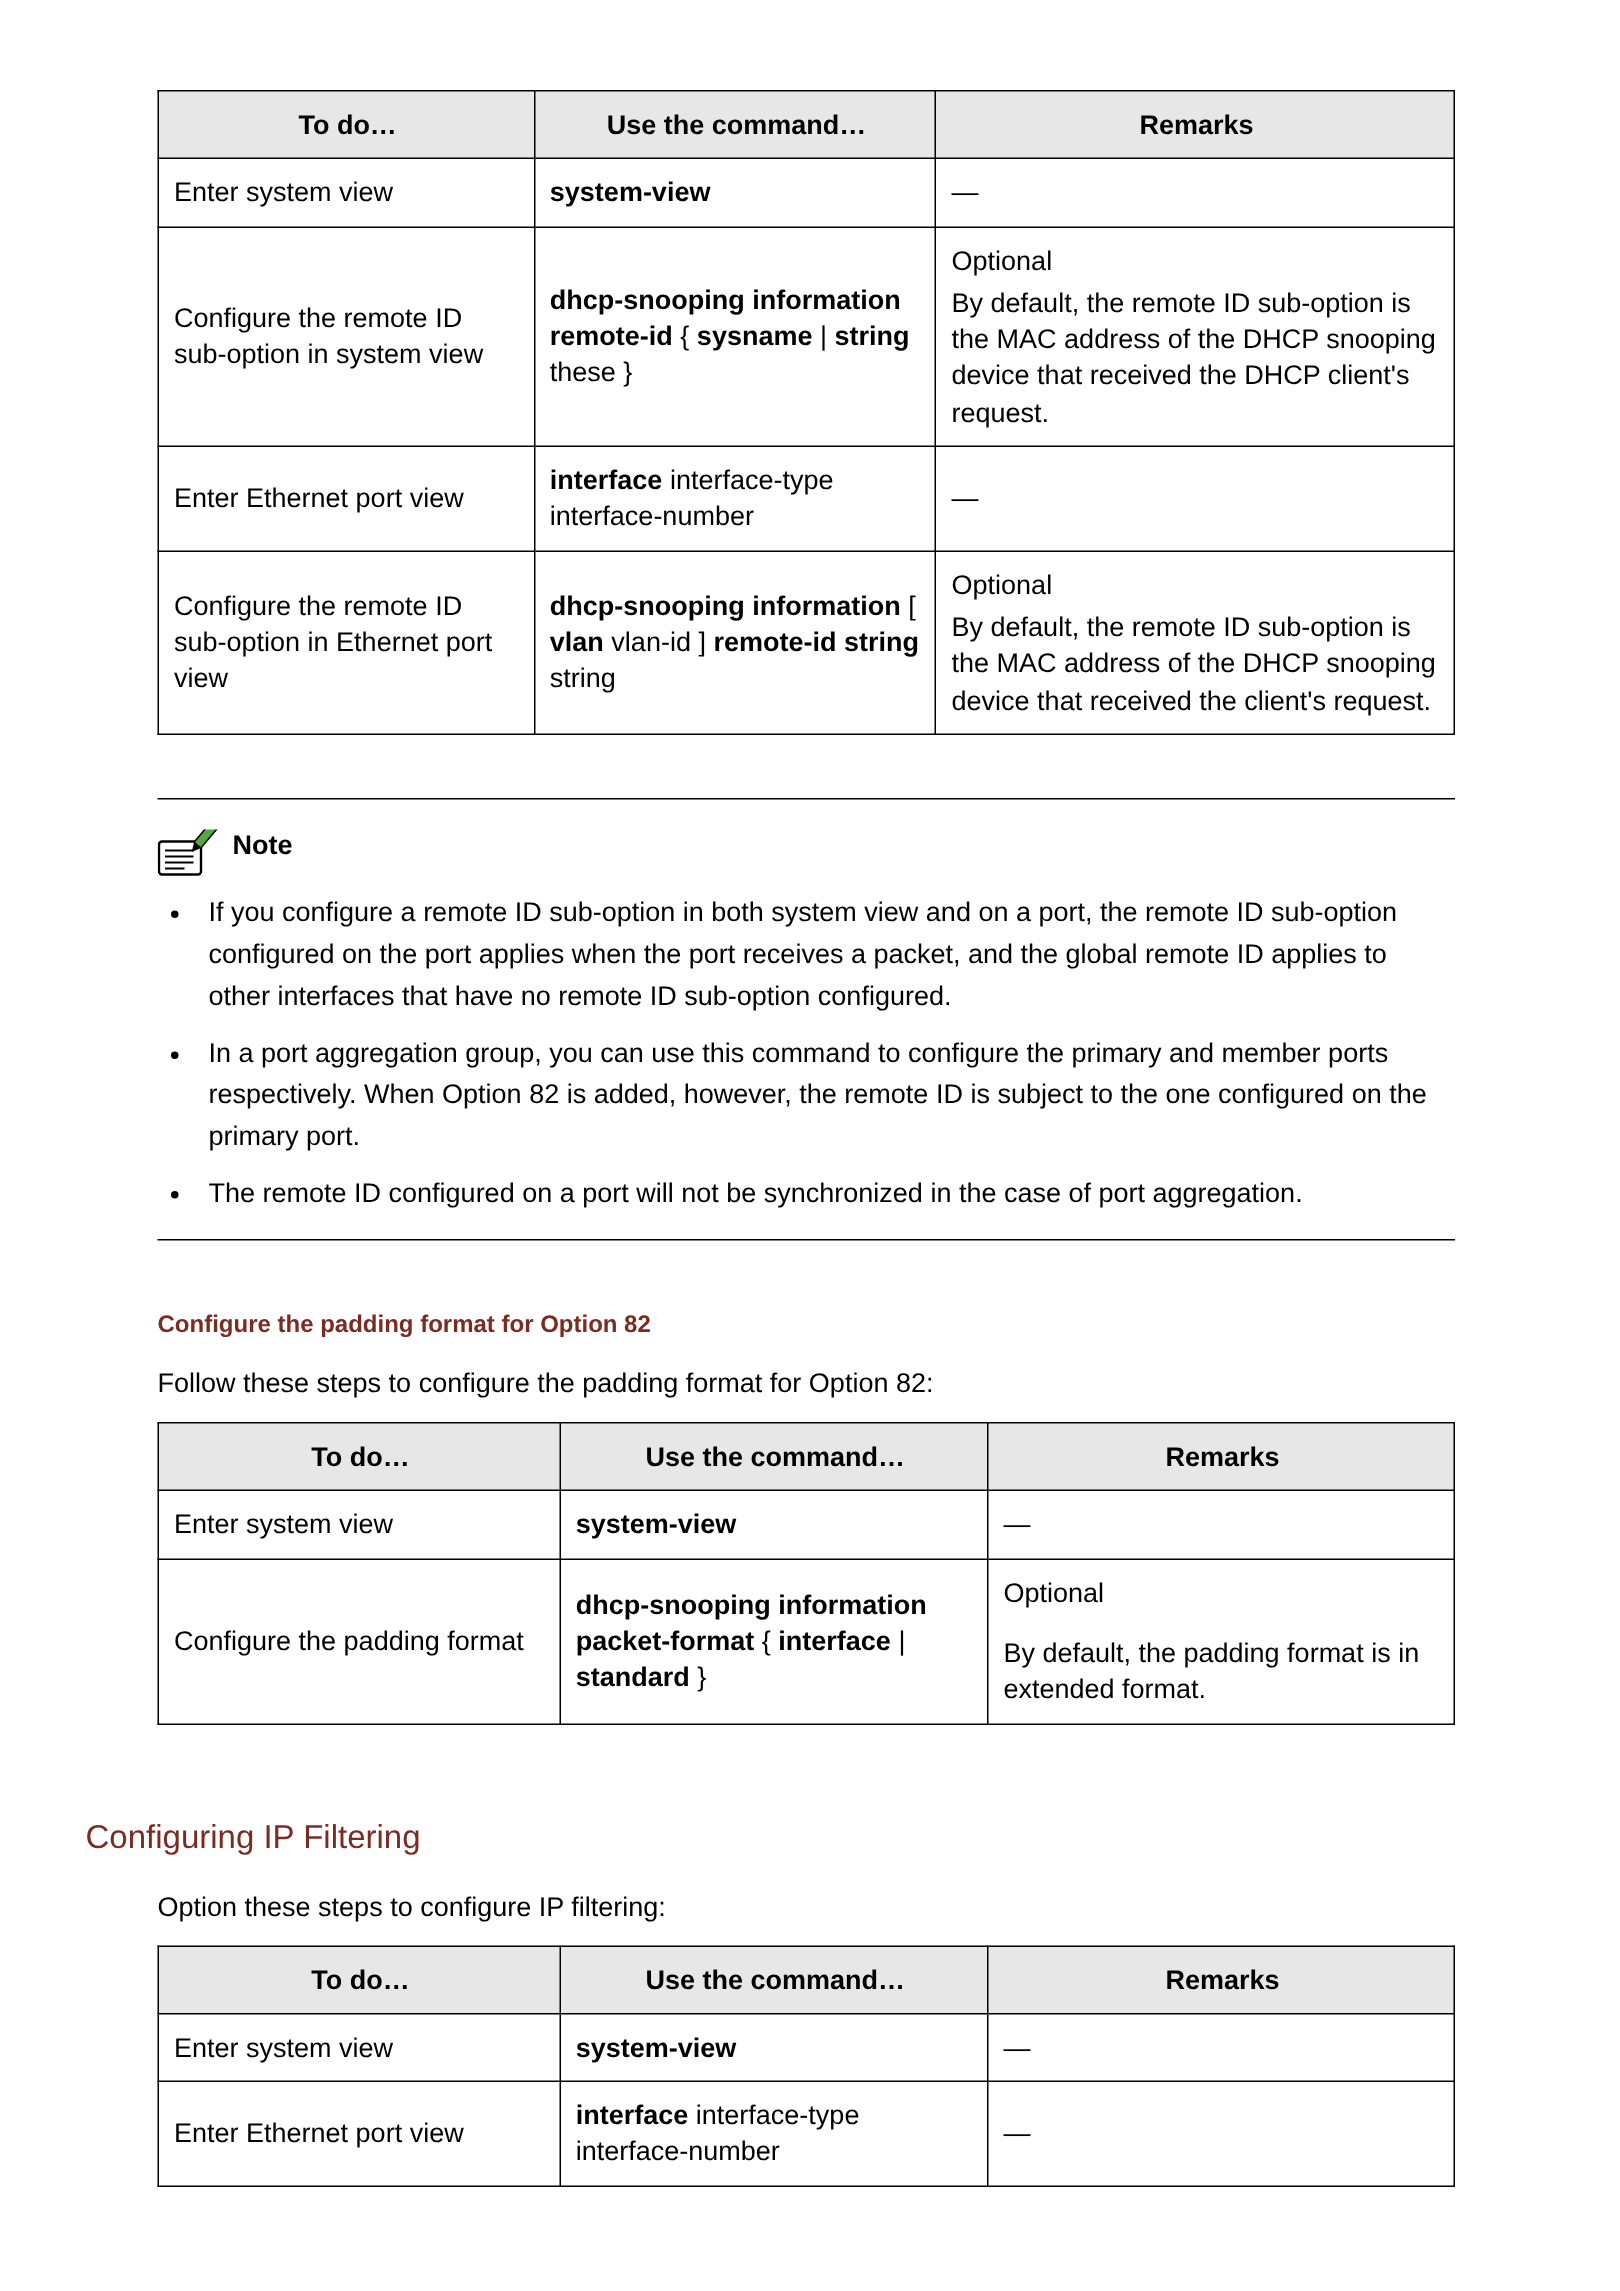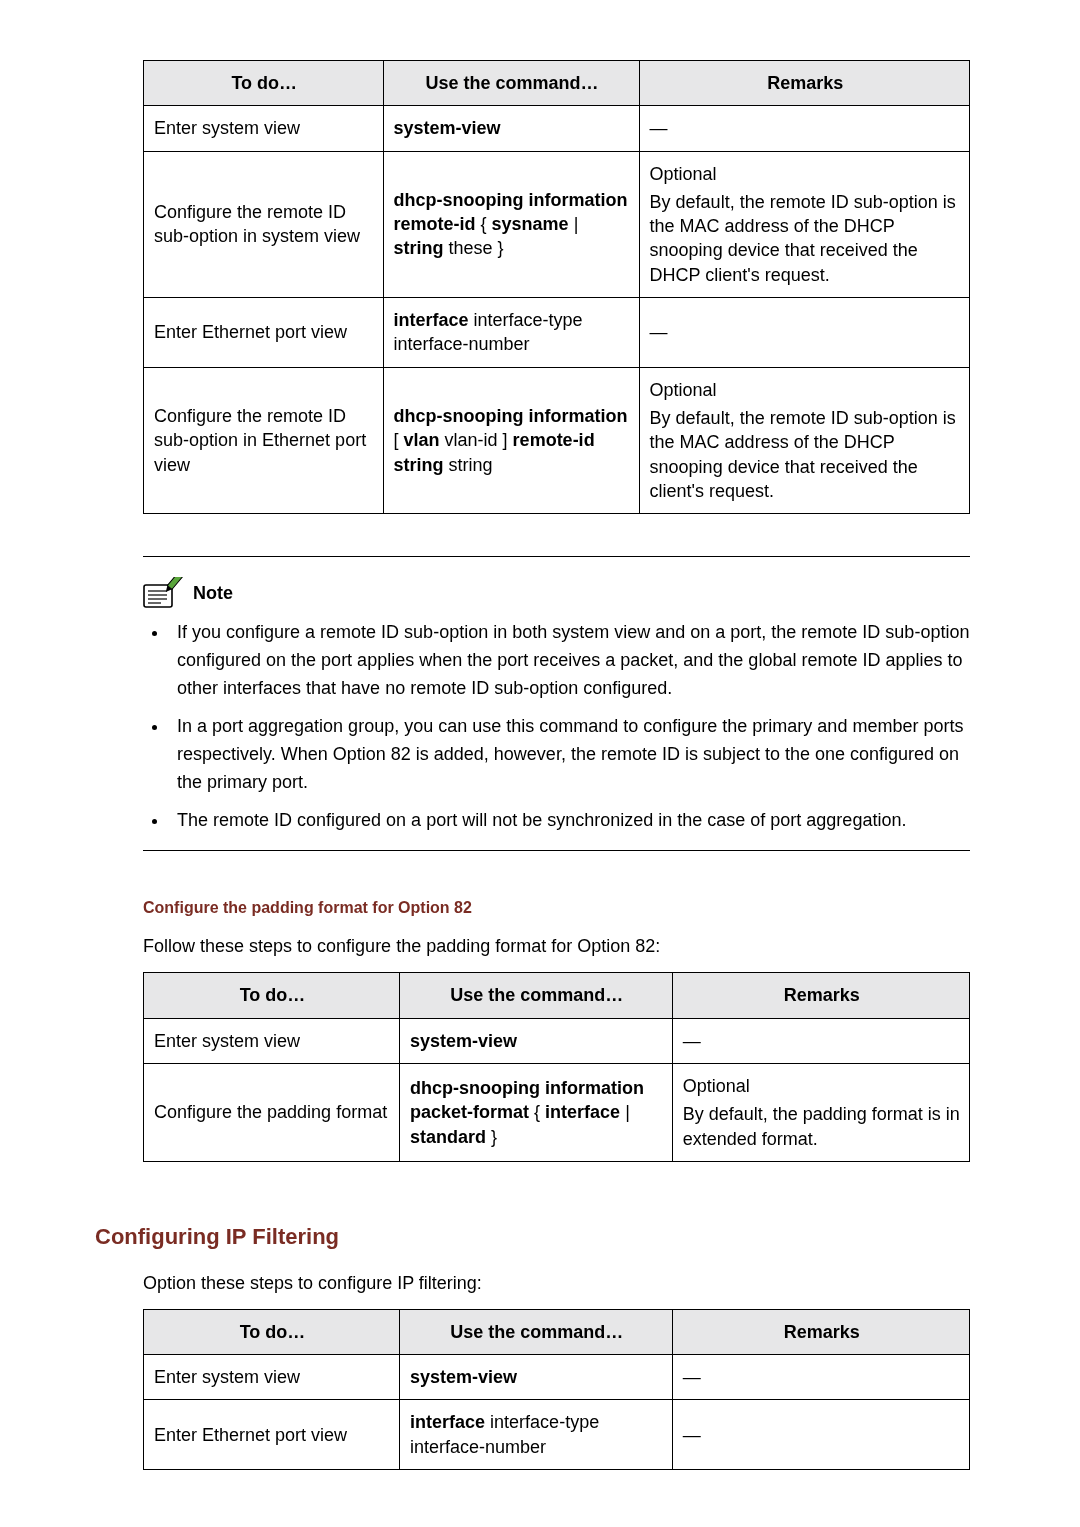--- a/index.html
+++ b/index.html
@@ -10,21 +10,21 @@
     margin: 0;
     padding: 0;
   }
   body {
     font-family: Arial, "Helvetica Neue", Helvetica, sans-serif;
     font-size: 18px;
     color: #000;
     width: 1080px;
   }
   .page {
-    padding: 60px 110px 40px 95px;
+    padding: 60px 110px 40px 57px;
     box-sizing: border-box;
     width: 1080px;
   }
   .content {
     margin-left: 48px;
   }
   table.cfg {
     width: 100%;
     border-collapse: collapse;
     table-layout: fixed;
@@ -47,21 +47,21 @@
   .note-box {
     margin: 42px 0 20px 0;
   }
   hr.note-rule {
     border: none;
     border-top: 1px solid #000;
     margin: 0;
   }
   .note-header {
     display: flex;
-    align-items: center;
+    align-items: flex-start;
     gap: 8px;
     margin: 20px 0 10px 0;
   }
   .note-icon { width: 42px; height: 32px; flex: none; }
   .note-label { font-weight: bold; font-size: 18px; }
   ul.note-list {
     margin: 8px 0 16px 0;
     padding-left: 26px;
   }
   ul.note-list li {
@@ -70,21 +70,21 @@
     padding-left: 8px;
   }
   h3.section-sub {
     color: var(--maroon);
     font-weight: bold;
     font-size: 16px;
     margin: 48px 0 16px 0;
   }
   h2.section-main {
     color: var(--maroon);
-    font-weight: bold;
+    font-weight: normal;
     font-size: 22px;
     margin: 62px 0 20px 0;
   }
   p.lead {
     margin: 0 0 12px 0;
     line-height: 1.5;
   }
   b { font-weight: bold; }
 </style>
 </head>
@@ -186,21 +186,21 @@
           <td><b>system-view</b></td>
           <td>—</td>
         </tr>
         <tr>
           <td>Configure the padding format</td>
           <td>
             <b>dhcp-snooping information packet-format</b><span> { </span><b>interface</b><span> | </span><b>standard</b><span> }</span>
           </td>
           <td>
             <div>Optional</div>
-            <div style="margin-top:4px">By default, the padding format is in extended format.</div>
+            <div style="margin-top:16px">By default, the padding format is in extended format.</div>
           </td>
         </tr>
       </tbody>
     </table>
   </div>
 
   <h2 class="section-main">Configuring IP Filtering</h2>
 
   <div class="content">
     <p class="lead">Option these steps to configure IP filtering:</p>

